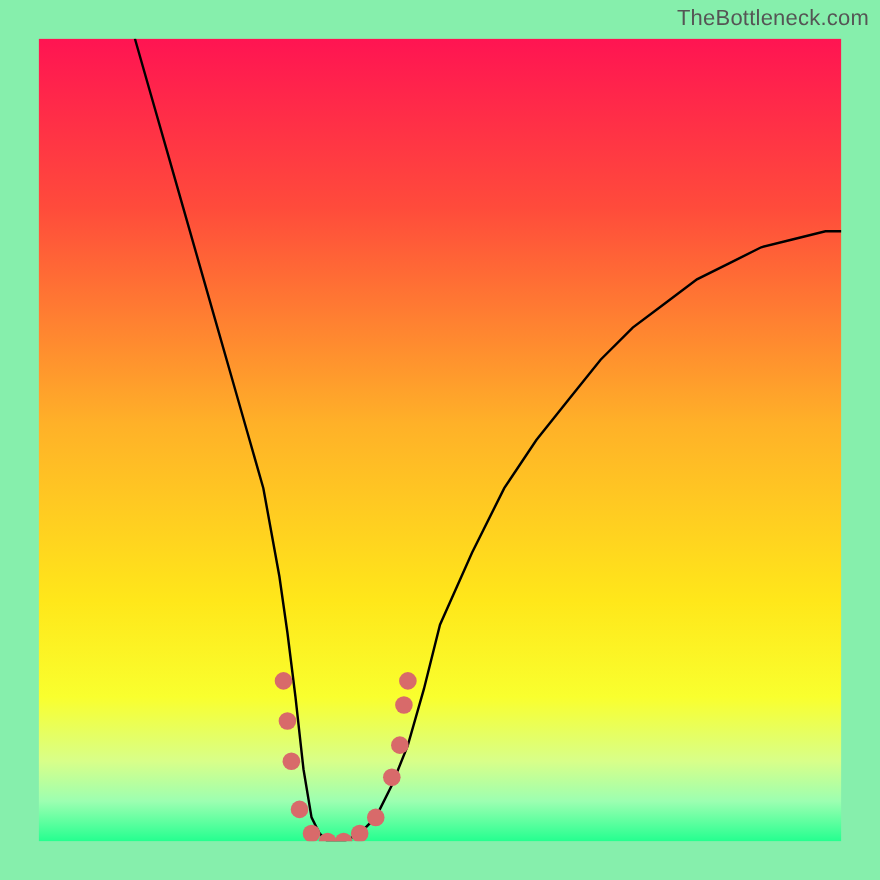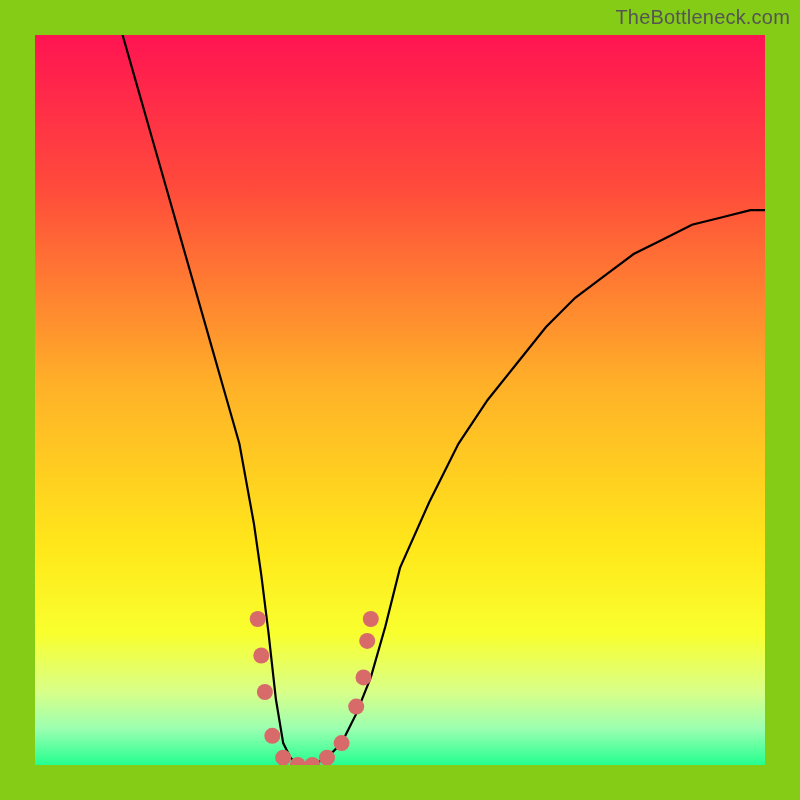--- a/index.html
+++ b/index.html
@@ -10,21 +10,21 @@
     background: #000;
     position: relative;
     font-family: Arial, sans-serif;
   }
   .frame {
     position: absolute;
     top: 0;
     left: 0;
     width: 800px;
     height: 800px;
-    background: #84cc16;
+    background: #86efac;
   }
   .plot-area {
     position: absolute;
     top: 35px;
     left: 35px;
     width: 730px;
     height: 730px;
     overflow: hidden;
   }
   .gradient {

